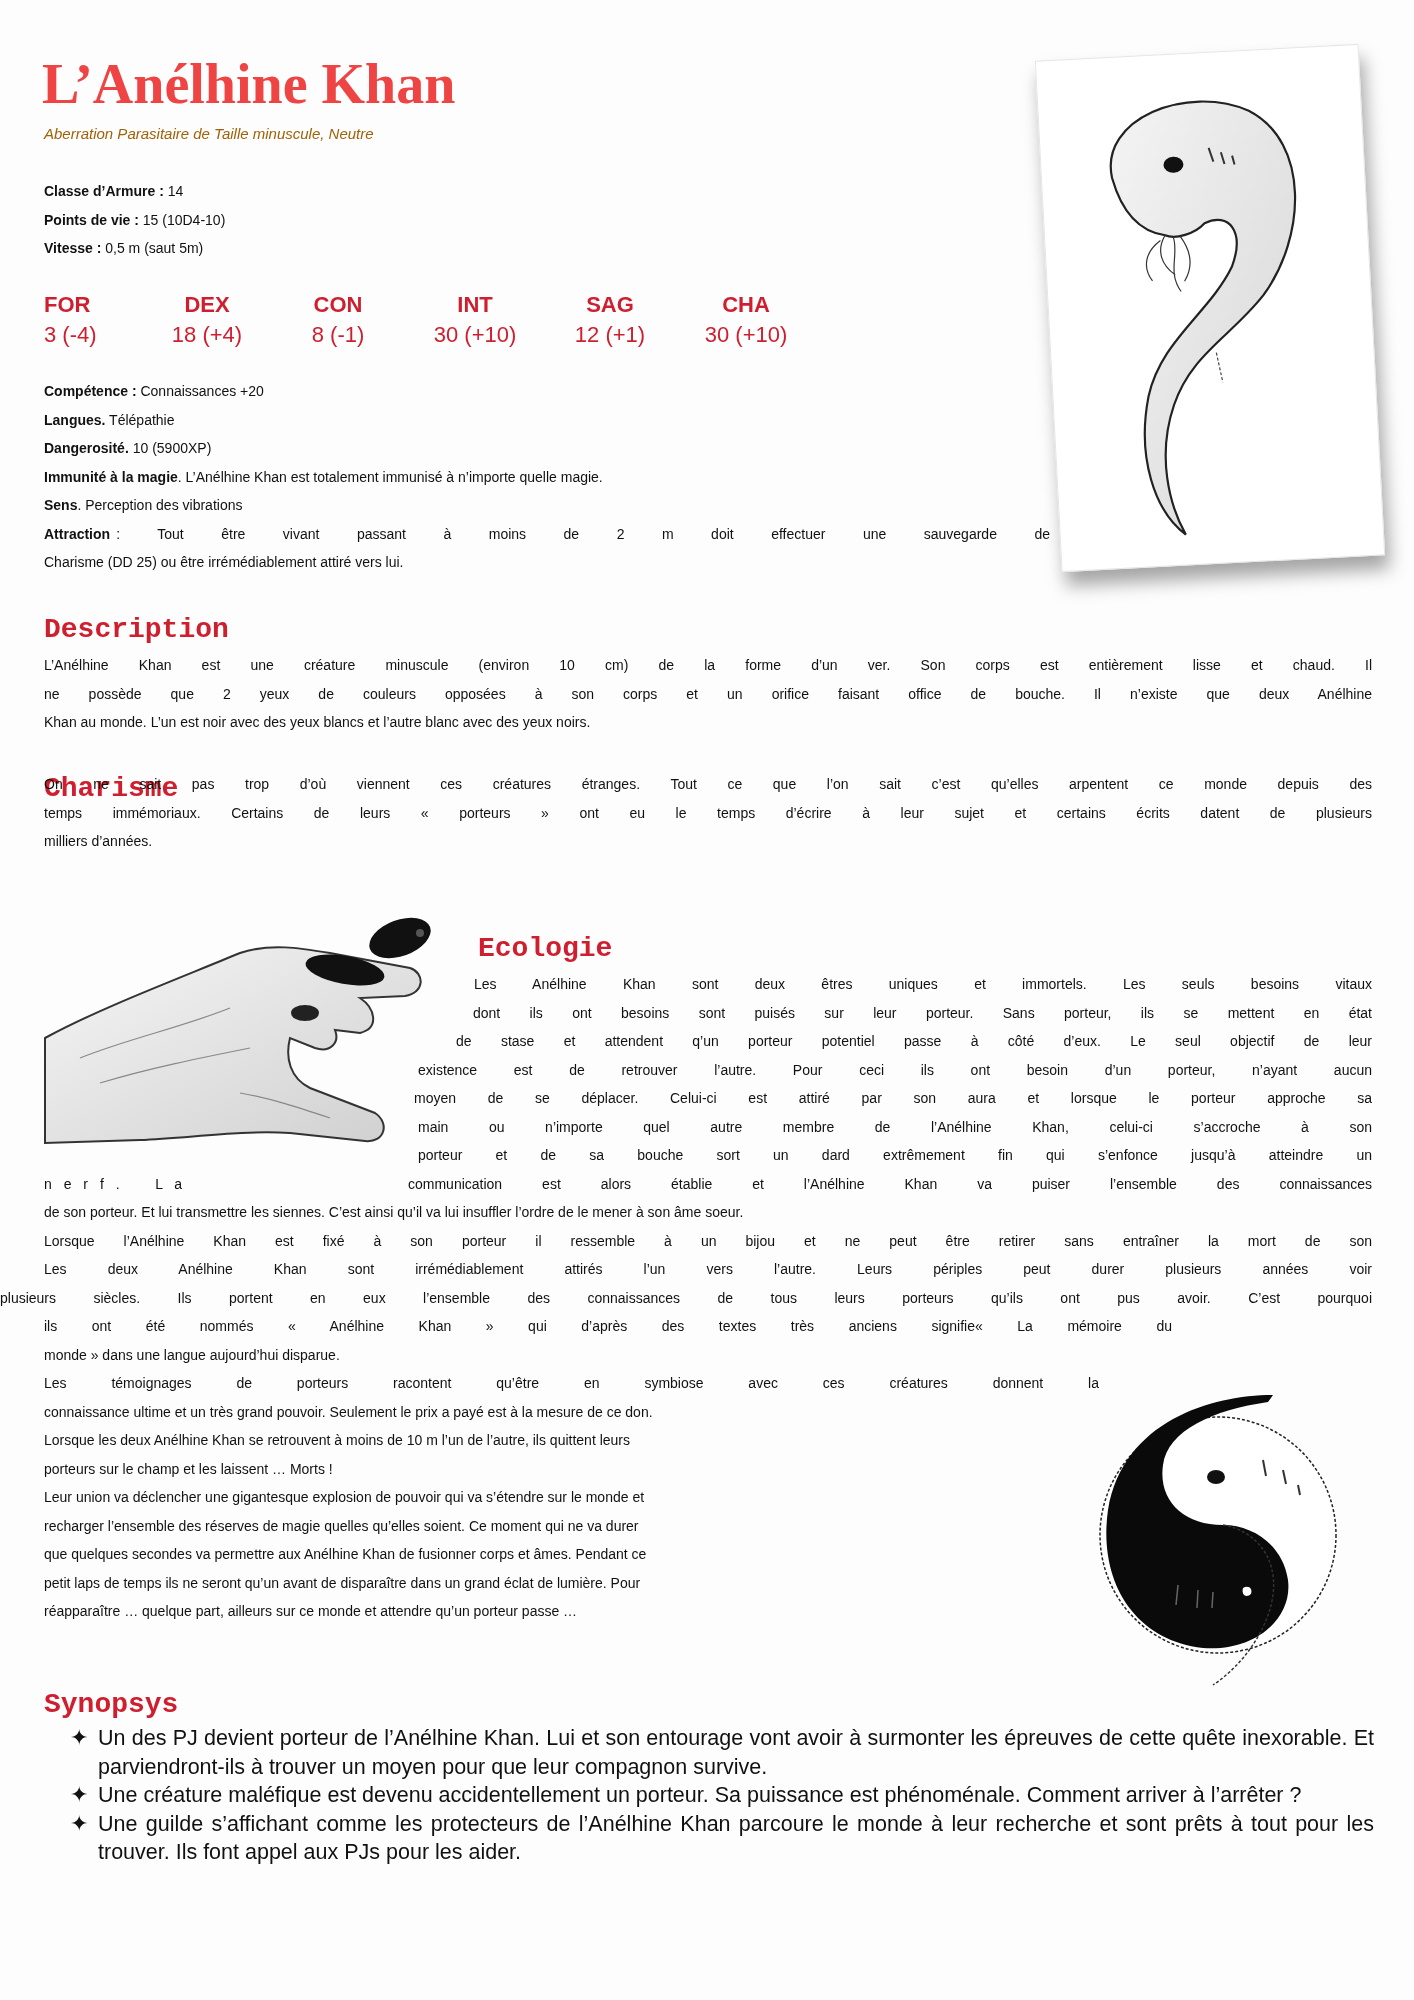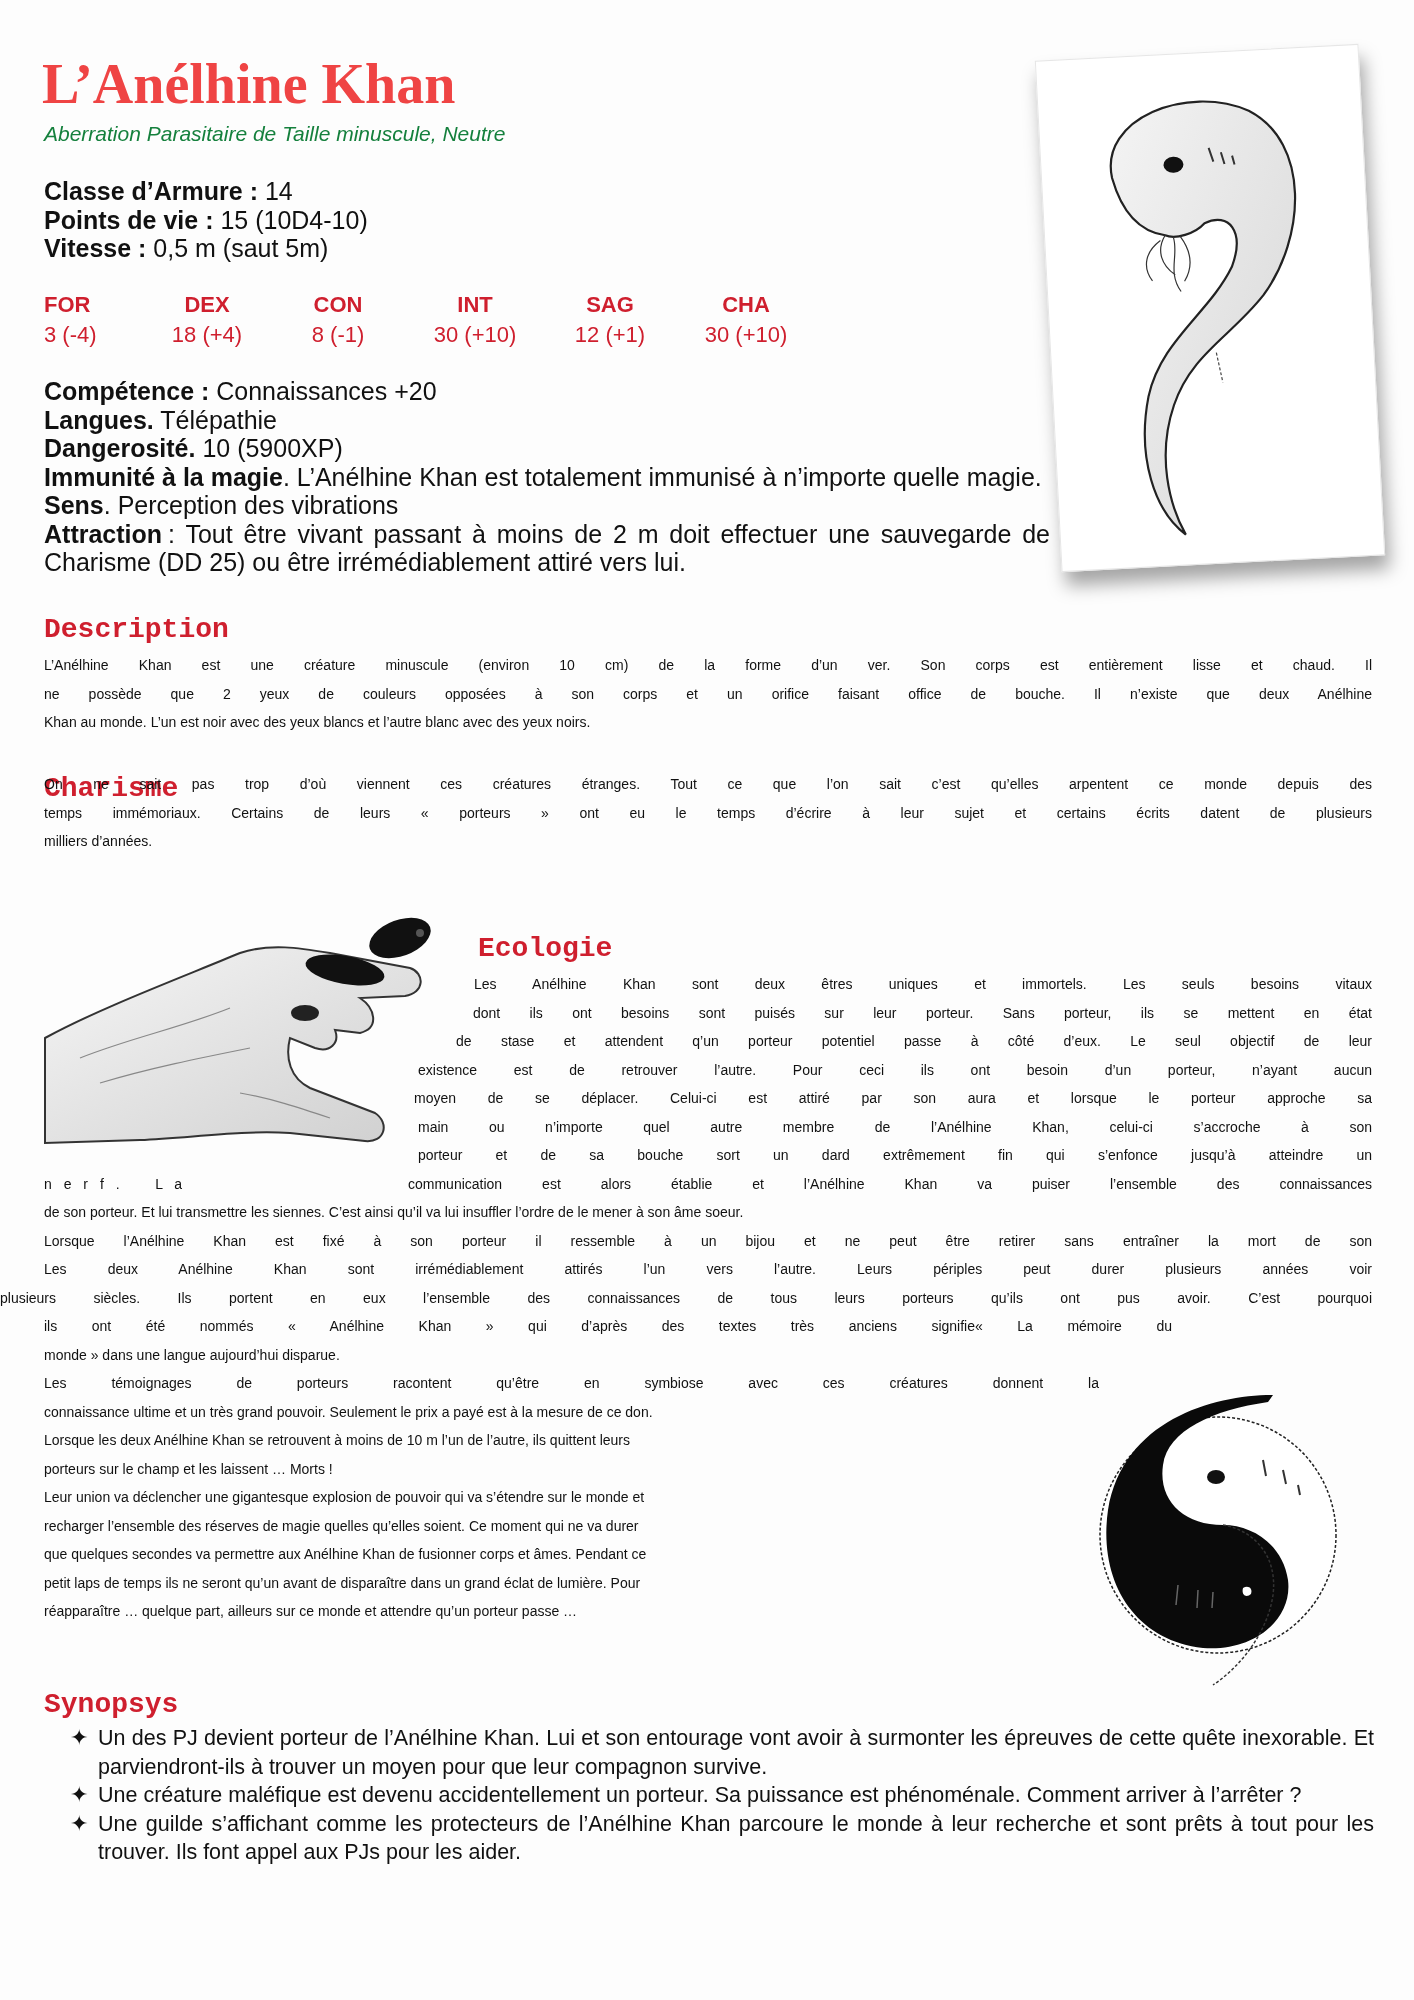--- a/index.html
+++ b/index.html
@@ -1,22 +1,22 @@
 <!DOCTYPE html>
 <html><head>
 <meta charset="utf-8">
 <style>
   html, body { margin:0; padding:0; }
   body { width:1414px; height:2000px; background:#fdfdfd; position:relative; overflow:hidden;
          font-family:"Liberation Sans", sans-serif; color:#111; }
   .abs { position:absolute; }
   .title { left:42px; top:52px; font-family:"Liberation Serif", serif; font-weight:bold;
            font-size:56px; color:#ef4444; line-height:64px; white-space:nowrap; }
-  .subtitle { left:44px; top:120px; font-style:italic; font-size:21px; color:#15803d; line-height:28px; }
-  .line { font-size:25px; line-height:28.5px; white-space:nowrap; }
+  .subtitle { left:44px; top:120px; font-style:italic; font-size:15px; color:#a16207; line-height:28px; }
+  .line { font-size:14px; line-height:28.5px; white-space:nowrap; }
   .line b { font-weight:bold; }
   .stats { left:44px; top:290px; }
   .stat { position:absolute; top:0; color:#cf1f2e; font-size:22px; line-height:30px; white-space:nowrap; text-align:center; }
   .stat .lbl { font-weight:bold; display:block; }
   .stat .val { display:block; }
   .h2 { font-family:Liberation Mono, monospace; font-weight:bold; font-size:28px; color:#cf1f2e; line-height:36px; }
   .para { font-size:14px; line-height:28.5px; text-align:justify; }
   .jl { display:block; text-align:justify; text-align-last:justify; white-space:nowrap; }
   .nl { display:block; white-space:nowrap; }
   .photo { left:1048px; top:52px; width:322px; height:510px; background:#fff;

